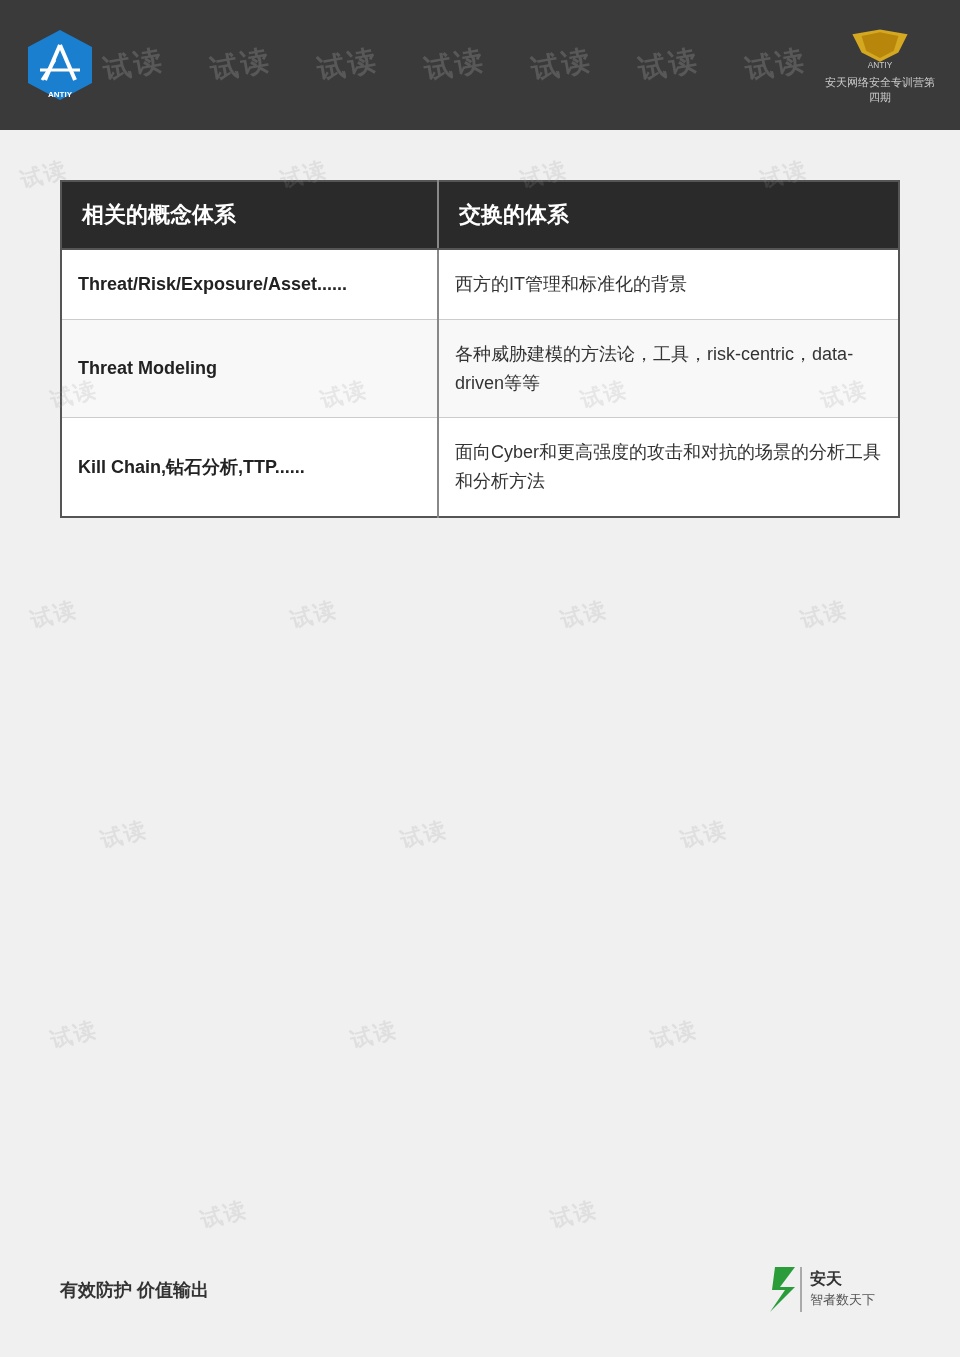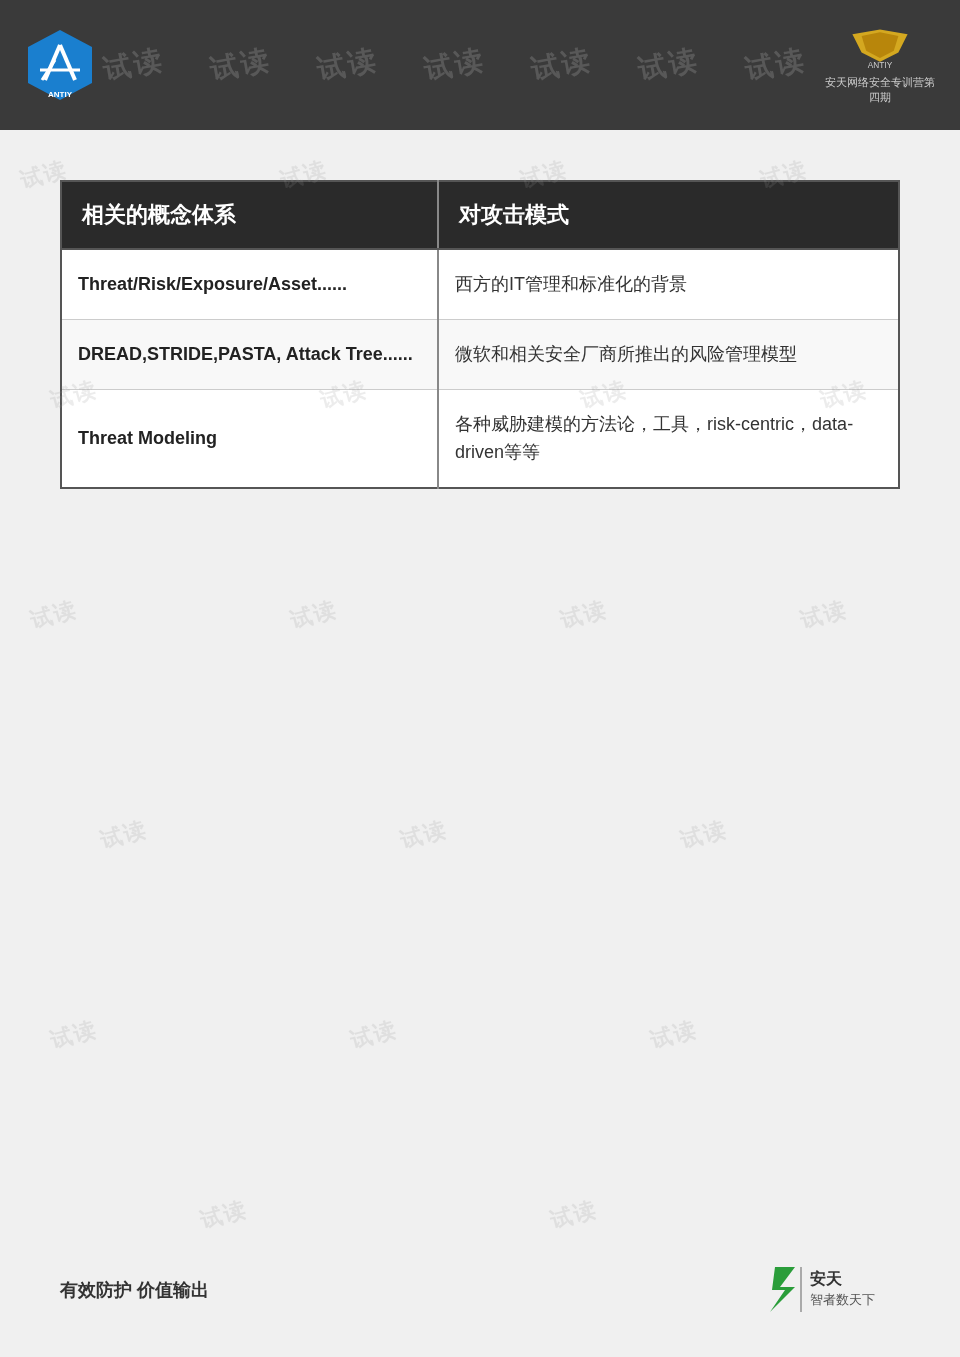--- a/index.html
+++ b/index.html
@@ -236,35 +236,35 @@
     </svg>
     <div class="header-right-text">安天网络安全专训营第四期</div>
   </div>
 </div>
 
 <div class="main-content">
   <table class="concept-table">
     <thead>
       <tr>
         <th class="left-header">相关的概念体系</th>
-        <th class="right-header">对攻击模式</th>
+        <th class="right-header">交换的体系</th>
       </tr>
     </thead>
     <tbody id="table-body">
     <tr>
           <td class="left-col">Threat/Risk/Exposure/Asset......</td>
           <td class="right-col">西方的IT管理和标准化的背景</td>
         </tr>
         <tr>
-          <td class="left-col">DREAD,STRIDE,PASTA, Attack Tree......</td>
-          <td class="right-col">微软和相关安全厂商所推出的风险管理模型</td>
+          <td class="left-col">Threat Modeling</td>
+          <td class="right-col">各种威胁建模的方法论，工具，risk-centric，data-driven等等</td>
         </tr>
         <tr>
-          <td class="left-col">Threat Modeling</td>
-          <td class="right-col">各种威胁建模的方法论，工具，risk-centric，data-driven等等</td>
+          <td class="left-col">Kill Chain,钻石分析,TTP......</td>
+          <td class="right-col">面向Cyber和更高强度的攻击和对抗的场景的分析工具和分析方法</td>
         </tr>
       </tbody>
   </table>
 </div>
 
 <div class="watermark-overlay" id="watermark-container">
 <span class="watermark-text" style="top: 160px; left: 20px;">试读</span>
     <span class="watermark-text" style="top: 160px; left: 280px;">试读</span>
     <span class="watermark-text" style="top: 160px; left: 520px;">试读</span>
     <span class="watermark-text" style="top: 160px; left: 760px;">试读</span>

